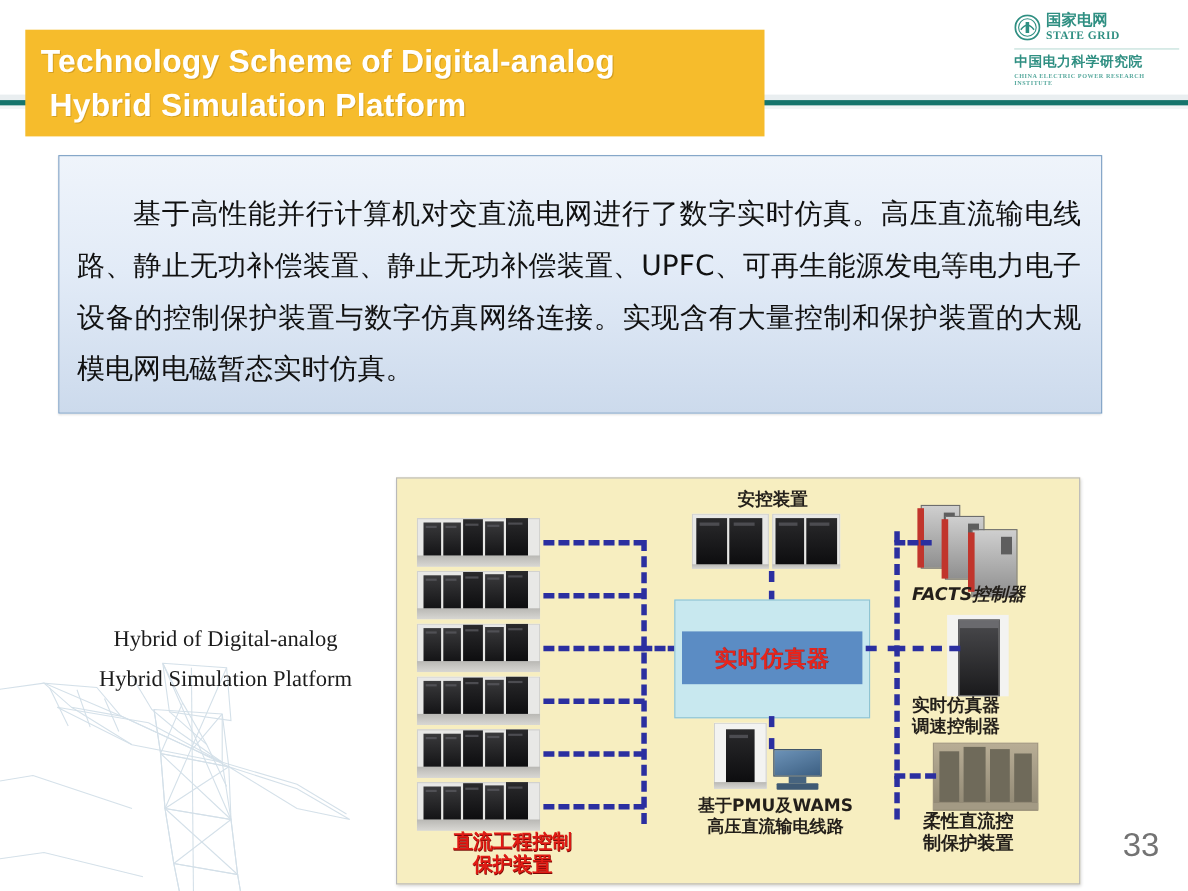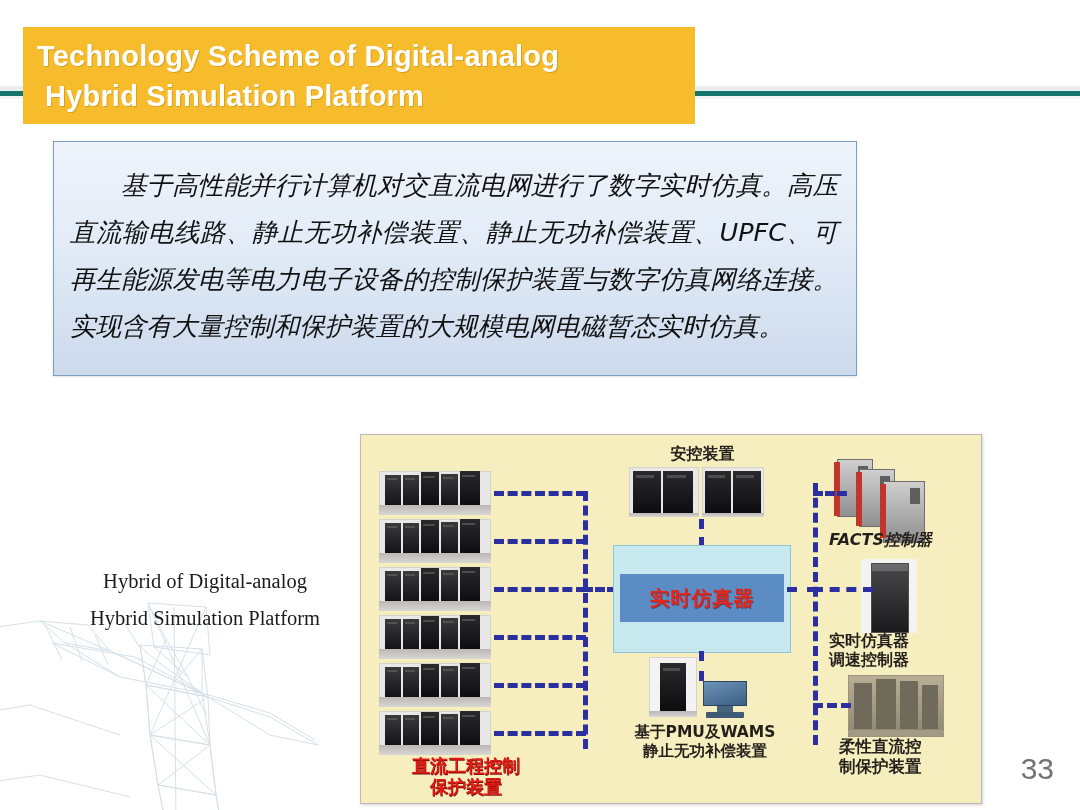--- a/index.html
+++ b/index.html
@@ -56,28 +56,27 @@
     font-size:12.5px;font-weight:bold;color:#2f8f82;
     font-family:"DejaVu Sans","Liberation Sans",sans-serif;letter-spacing:.5px;
   }
   .logo-en2{
     font-size:5.6px;font-weight:bold;color:#55a89c;letter-spacing:.5px;
     font-family:"Liberation Serif","DejaVu Serif",serif;margin-top:2px;
   }
 
   
   .para-box{
-    position:absolute;left:53px;top:141px;width:804px;height:235px;
+    position:absolute;left:53px;top:141px;width:949px;height:235px;
     box-sizing:border-box;
     border:1px solid #7a9ec4;
     background:linear-gradient(180deg,#eff4fb 0%,#e2ebf7 45%,#ccdaec 100%);
     box-shadow:0 1px 2px rgba(0,0,0,.12);
-    padding:20px 18px 0 16px;
+    padding:30px 18px 0 16px;
     z-index:3;
-    font-style:italic;
   }
   .para-text{
     font-size:25.5px;line-height:47px;color:#111111;
     text-align:justify;text-indent:2em;
     font-family:"DejaVu Sans","Liberation Sans",sans-serif;
     word-break:break-all;
   }
 
   
   .caption{
@@ -203,20 +202,37 @@
     <div class="rule-light"></div>
     <div class="rule-teal"></div>
     <div class="rule-pale"></div>
   </div>
 
   <div class="title-bar">
     <div class="title-line">Technology Scheme of Digital-analog</div>
     <div class="title-line l2">Hybrid Simulation Platform</div>
   </div>
 
+  <div class="logo">
+    <div class="logo-row">
+      <svg class="logo-mark" viewBox="0 0 24 24">
+        <circle cx="12" cy="12" r="11" fill="#ffffff" stroke="#2f8f82" stroke-width="1.6"></circle>
+        <circle cx="12" cy="12" r="8" fill="none" stroke="#2f8f82" stroke-width="1"></circle>
+        <path d="M6 14 Q12 6 18 14" fill="none" stroke="#2f8f82" stroke-width="1.4"></path>
+        <rect x="10.4" y="7" width="3.2" height="10" fill="#2f8f82"></rect>
+      </svg>
+      <div class="logo-txt">
+        <div class="logo-cn">国家电网</div>
+        <div class="logo-en">STATE GRID</div>
+      </div>
+    </div>
+    <div class="logo-div"></div>
+    <div class="logo-cn2">中国电力科学研究院</div>
+    <div class="logo-en2">CHINA ELECTRIC POWER RESEARCH INSTITUTE</div>
+  </div>
 
   <div class="para-box">
     <div class="para-text">基于高性能并行计算机对交直流电网进行了数字实时仿真。高压直流输电线路、静止无功补偿装置、静止无功补偿装置、UPFC、可再生能源发电等电力电子设备的控制保护装置与数字仿真网络连接。实现含有大量控制和保护装置的大规模电网电磁暂态实时仿真。</div>
   </div>
 
   <div class="caption">
     <div>Hybrid of Digital-analog</div>
     <div>Hybrid Simulation Platform</div>
   </div>
 
@@ -310,21 +326,21 @@
       <div class="rack" style="left:288px;top:222px;width:48px;height:60px;background:#f3f3f1;">
         <div class="floor" style="height:10%;"></div>
         <div class="cab tall" style="left:11px;bottom:10%;width:26px;height:48px;"></div>
       </div>
       <div class="pc" style="left:342px;top:246px;width:44px;height:38px;">
         <div class="mon"></div>
           <div class="stand"></div>
           <div class="base"></div>
       </div>
       <div class="node-label" style="left:254px;top:288px;width:180px;font-size:15.5px;line-height:19px;">基于PMU及WAMS
-静止无功补偿装置</div>
+高压直流输电线路</div>
 
       <div class="dash-v" style="left:452px;top:48px;height:262px;"></div>
       <div class="dash-h" style="left:426px;top:152px;width:30px;"></div>
 
       <div class="facts-stack" style="left:476px;top:24px;width:100px;height:74px;">
         <div class="facts-c" style="left:0px;top:0px;">
             <div class="red"></div>
             <div class="vent"></div>
           </div>
         <div class="facts-c" style="left:22px;top:10px;">

